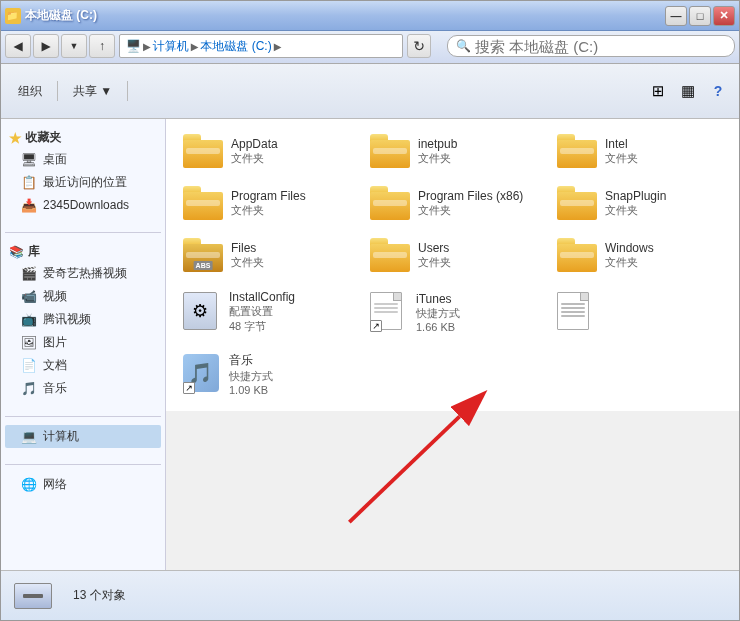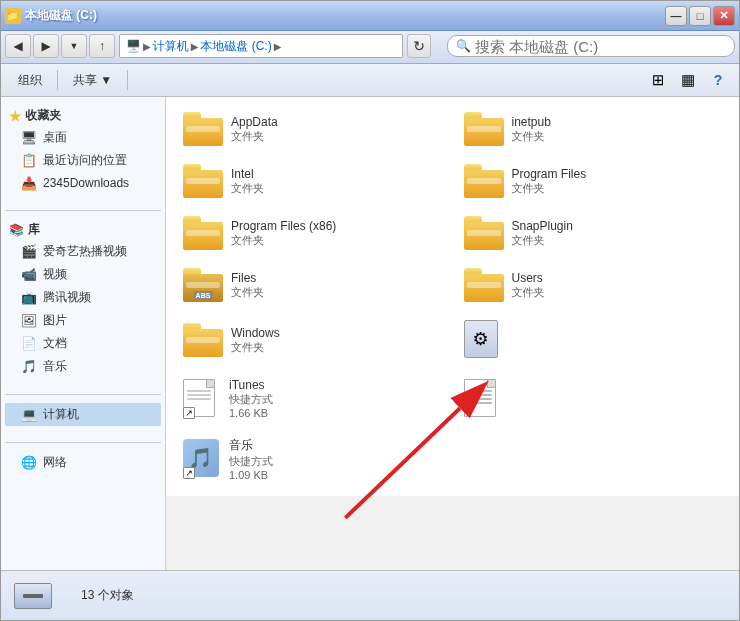--- a/index.html
+++ b/index.html
@@ -136,21 +136,21 @@
       font-size: 11px;
       color: #999;
       background: transparent;
     }
     .search-icon { font-size: 12px; color: #666; }
 
     
     .toolbar {
       background: linear-gradient(to bottom, #eef2f8, #dde4f0);
       border-bottom: 1px solid #bbb;
-      padding: 3px 8px;
+      padding: 14px 8px;
       display: flex;
       align-items: center;
       gap: 2px;
     }
     .toolbar-btn {
       height: 26px;
       padding: 0 8px;
       background: transparent;
       border: 1px solid transparent;
       border-radius: 3px;
@@ -226,21 +226,21 @@
     .sidebar-item .icon { width: 16px; height: 16px; display: flex; align-items: center; justify-content: center; font-size: 13px; }
     .sidebar-divider { height: 1px; background: #ccd; margin: 4px 0; }
 
     
     .file-list {
       flex: 1;
       background: #fff;
       padding: 8px;
       overflow-y: auto;
       display: grid;
-      grid-template-columns: repeat(2, 1fr);
+      grid-template-columns: repeat(3, 1fr);
       gap: 4px;
       align-content: start;
     }
     .file-item {
       display: flex;
       align-items: center;
       gap: 8px;
       padding: 6px 8px;
       cursor: pointer;
       border-radius: 2px;
@@ -290,21 +290,21 @@
     }
 
     
     .status-bar {
       height: 50px;
       background: linear-gradient(to bottom, #e8eef8, #d8e4f4);
       border-top: 1px solid #bbb;
       display: flex;
       align-items: center;
       padding: 0 12px;
-      gap: 28px;
+      gap: 20px;
     }
     .drive-icon {
       width: 40px;
       height: 36px;
       display: flex;
       flex-direction: column;
       align-items: center;
       justify-content: center;
     }
     .drive-body {
@@ -586,20 +586,25 @@
             <span class="file-type">文件夹</span>
           </div>
         </div>
 
         <div class="file-item">
           <div style="width:38px; height:40px; flex-shrink:0; position:relative;">
             <div style="width:34px; height:38px; background: linear-gradient(to bottom, #e0e8f8, #c0cce0); border:1px solid #999; border-radius:2px; display:flex; align-items:center; justify-content:center;">
               <span style="font-size:18px;">⚙</span>
             </div>
           </div>
+          <div class="file-info">
+            <span class="file-name">InstallConfig</span>
+            <span class="file-type">配置设置</span>
+            <span class="file-size">48 字节</span>
+          </div>
         </div>
 
         <div class="file-item">
           <div style="width:38px; height:40px; flex-shrink:0; position:relative;">
             <div style="width:32px; height:38px; background:#fff; border:1px solid #aaa; border-radius:1px; overflow:hidden;">
               <div style="width:8px; height:8px; background:#ddd; border-left:1px solid #aaa; border-bottom:1px solid #aaa; margin-left:auto;"></div>
               <div style="padding:2px 3px; display:flex; flex-direction:column; gap:2px;">
                 <div style="height:2px; background:#ccc;border-radius:1px;"></div>
                 <div style="height:2px; background:#ccc;border-radius:1px;"></div>
                 <div style="height:2px; background:#ccc;border-radius:1px;"></div>

